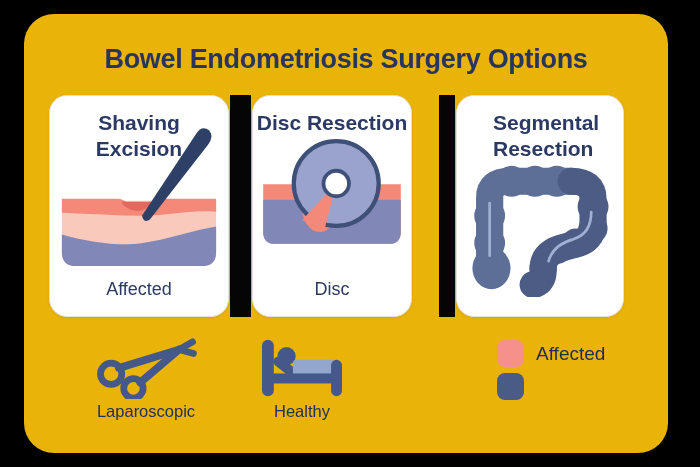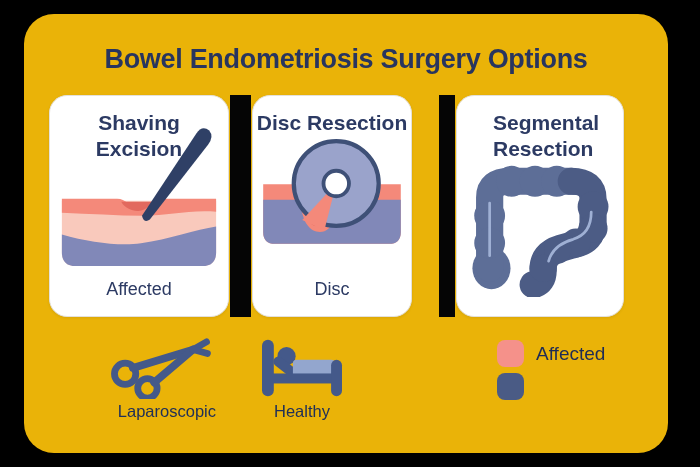--- a/index.html
+++ b/index.html
@@ -40,21 +40,21 @@
   .panel-title.narrow{padding:0 28px;width:auto;left:8px;right:8px;}
   .panel-art{position:absolute;inset:0;z-index:1;}
   .panel-caption{
     position:absolute;bottom:16px;left:0;width:100%;
     text-align:center;font-size:18px;font-weight:500;color:#2C3A63;z-index:2;
   }
   .footer{position:absolute;top:322px;left:0;width:100%;height:100px;}
   .footer-item{position:absolute;top:0;display:flex;flex-direction:column;align-items:center;}
   .footer-item .icon-box{height:64px;display:flex;align-items:center;justify-content:center;}
   .footer-label{margin-top:2px;font-size:16.5px;color:#203058;}
-  .fi1{left:52px;width:140px;align-items:flex-end;}
+  .fi1{left:52px;width:140px;}
   .fi2{left:216px;width:124px;}
   .fi3{left:345px;width:145px;}
   .legend{position:absolute;left:473px;top:4px;width:150px;}
   .legend-row{display:flex;align-items:center;margin-bottom:6px;}
   .swatch{width:27px;height:27px;border-radius:8px;margin-right:12px;flex:0 0 auto;}
   .swatch.affected{background:#F5918A;}
   .swatch.healthy{background:#4A5B85;}
   .legend-label{font-size:19px;color:#1F2C55;}
 </style>
 </head>

